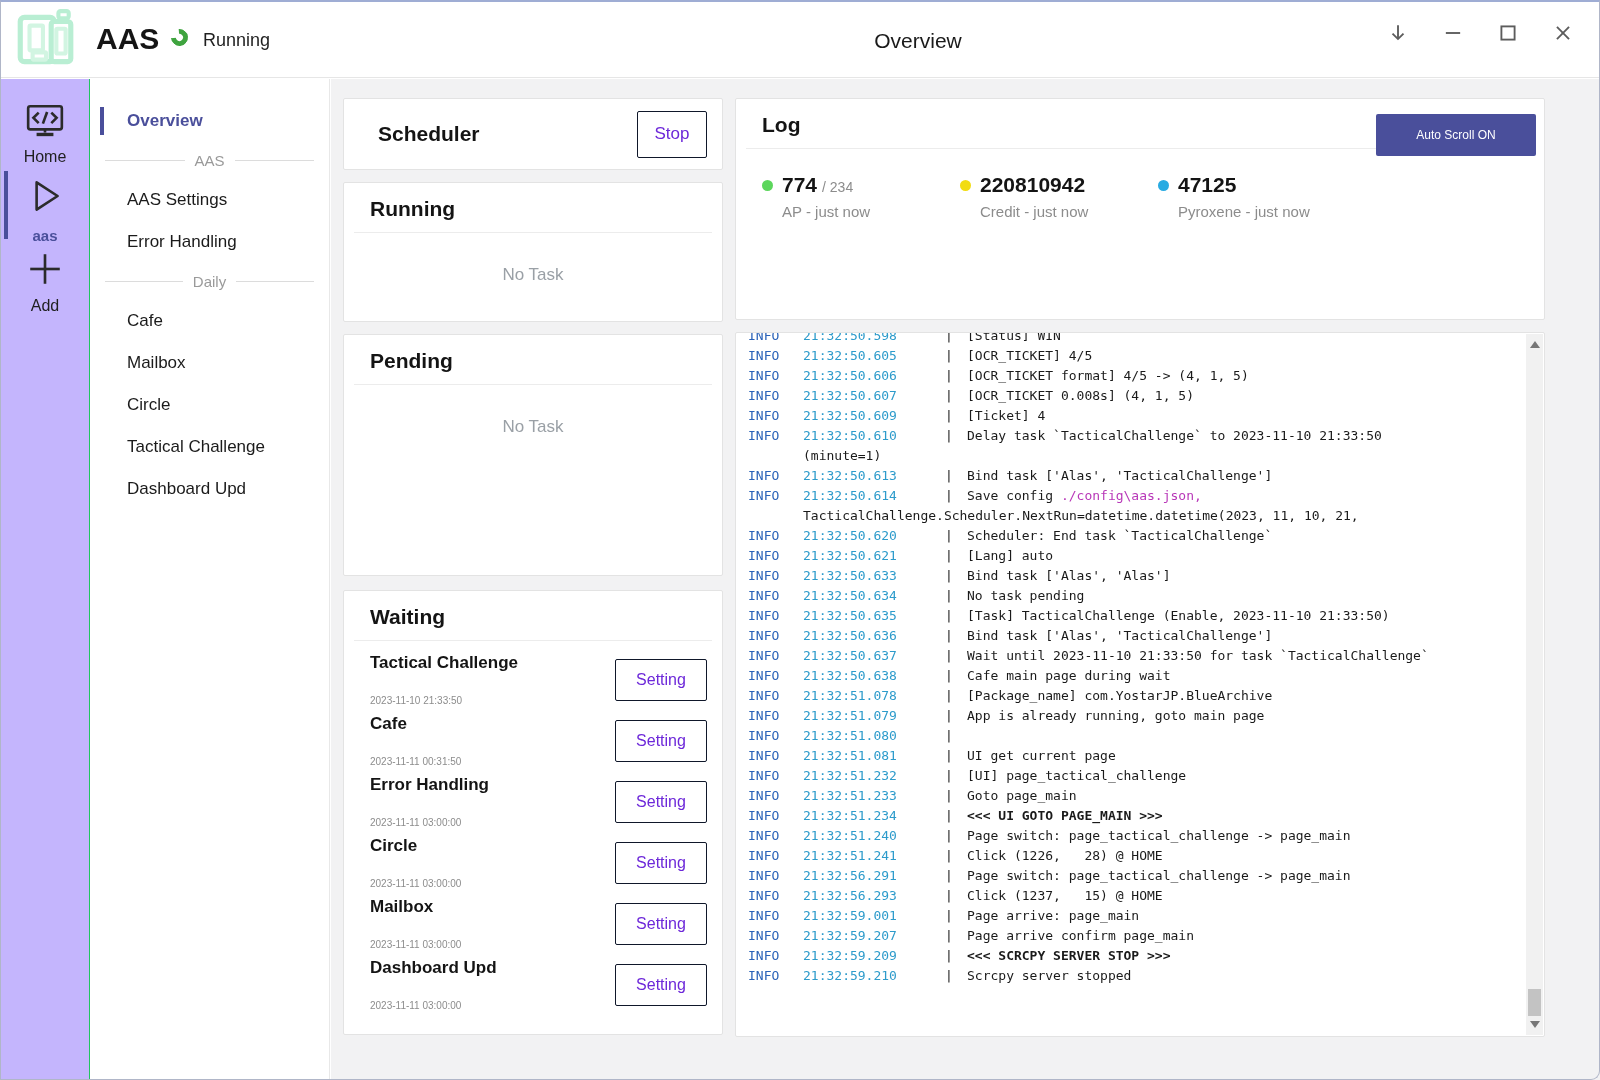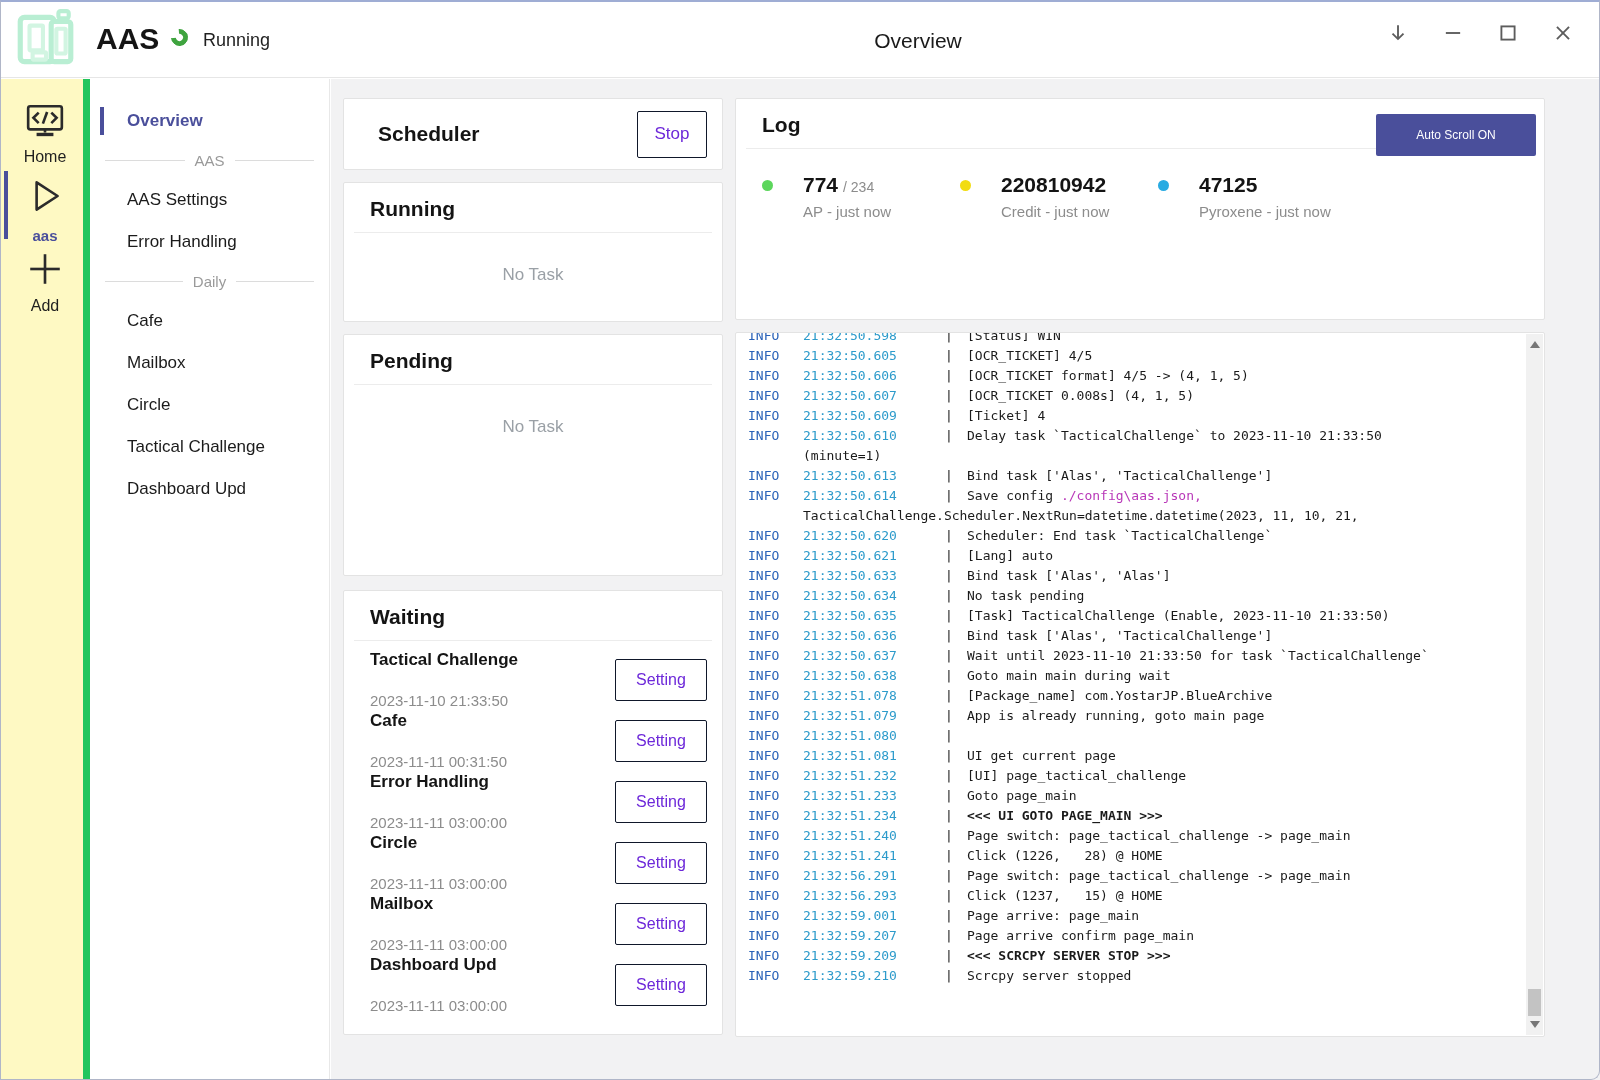--- a/index.html
+++ b/index.html
@@ -22,22 +22,22 @@
   .spinner{position:absolute;left:171px;top:29px;width:17px;height:17px;border:5px solid var(--green);
            border-left-color:transparent;border-radius:50%;transform:rotate(40deg)}
   .statustext{position:absolute;left:203px;top:30px;font-size:18px;color:#1f1f1f}
   .pagetitle{position:absolute;left:918px;top:29px;transform:translateX(-50%);font-size:21px;color:#1a1a1a}
   .wincontrols{position:absolute;right:16px;top:12px;display:flex;gap:13px}
   .winbtn{width:42px;height:42px;border:none;background:transparent;display:flex;
           align-items:center;justify-content:center;cursor:pointer;padding:0}
   .winbtn svg{stroke:#5c5c5c;fill:none;stroke-width:1.7}
 
   
-  .rail{position:absolute;left:0;top:79px;width:90px;height:1001px;background:#fef9c3;
-        border-right:7px solid #22c55e;z-index:4}
+  .rail{position:absolute;left:0;top:79px;width:90px;height:1001px;background:#c4b5fd;
+        border-right:1px solid #22c55e;z-index:4}
   .rail-item{position:absolute;left:0;width:90px;text-align:center;cursor:pointer}
   .rail-item svg{stroke:#2b2b2b;fill:none;stroke-width:2.5}
   .rail-label{display:block;margin-top:5px;font-size:16px;color:#1f1f1f}
   .rail-item.active .rail-label{color:var(--accent);font-weight:bold;font-size:15px}
   .rail-item.active::before{content:"";position:absolute;left:4px;top:-3px;height:68px;width:4px;
                             background:var(--accent)}
   #rail-home{top:24px} #rail-aas{top:95px} #rail-add{top:171px}
 
   
   .sidebar{position:absolute;left:90px;top:79px;width:240px;height:1001px;background:#fff;
@@ -63,28 +63,28 @@
 
   .scheduler{left:12px;top:19px;width:380px;height:72px;display:flex;align-items:center;
              justify-content:space-between;padding:0 15px 0 34px}
   .stop-btn{width:70px;height:47px}
   .running{left:12px;top:103px;width:380px;height:140px}
   .pending{left:12px;top:255px;width:380px;height:242px}
   .waiting{left:12px;top:511px;width:380px;height:445px}
   .wait-list{padding:8px 15px 0 26px}
   .wait-row{display:flex;align-items:center;justify-content:space-between;height:61px}
   .wait-name{font-size:17px;font-weight:bold;color:#141414}
-  .wait-when{font-size:15px;color:#8c8c8c;margin-top:22px}
+  .wait-when{font-size:10px;color:#8c8c8c;margin-top:22px}
   .setting-btn{width:92px;height:42px;font-size:16px;flex:none}
 
   .logpanel{left:404px;top:19px;width:810px;height:222px}
   .autoscroll-btn{position:absolute;right:8px;top:15px;width:160px;height:42px;background:var(--accent);
                   color:#fff;border:none;border-radius:2px;font-size:12px;font-family:inherit;cursor:pointer}
   .metrics{display:flex;padding:24px 0 0 26px}
-  .metric{width:198px;display:flex;gap:30px;align-items:flex-start}
+  .metric{width:198px;display:flex;gap:9px;align-items:flex-start}
   .dot{width:11px;height:11px;border-radius:50%;margin-top:7px;flex:none}
   .metric-val{font-size:21px;font-weight:bold;color:#141414;white-space:nowrap}
   .metric-sub{font-size:14px;color:#8c8c8c;font-weight:normal;margin-left:5px}
   .metric-lbl{font-size:15px;color:#8c8c8c;margin-top:6px}
 
   
   .console{left:404px;top:253px;width:810px;height:705px;overflow:hidden}
   .loglines{position:absolute;left:12px;top:-7px;right:28px;font-family:"DejaVu Sans Mono",monospace;
             font-size:13px;line-height:20px;color:#1a1a1a;white-space:pre}
   .log-line{display:flex}
@@ -380,21 +380,21 @@
     <span class="msg"><span>Bind task ['Alas', 'TacticalChallenge']</span></span>
   </div><div class="log-line">
     <span class="lvl">INFO</span>
     <span class="time">21:32:50.637</span>
     <span class="pipe">|</span>
     <span class="msg"><span>Wait until 2023-11-10 21:33:50 for task `TacticalChallenge`</span></span>
   </div><div class="log-line">
     <span class="lvl">INFO</span>
     <span class="time">21:32:50.638</span>
     <span class="pipe">|</span>
-    <span class="msg"><span>Goto main main during wait</span></span>
+    <span class="msg"><span>Cafe main page during wait</span></span>
   </div><div class="log-line">
     <span class="lvl">INFO</span>
     <span class="time">21:32:51.078</span>
     <span class="pipe">|</span>
     <span class="msg"><span>[Package_name] com.YostarJP.BlueArchive</span></span>
   </div><div class="log-line">
     <span class="lvl">INFO</span>
     <span class="time">21:32:51.079</span>
     <span class="pipe">|</span>
     <span class="msg"><span>App is already running, goto main page</span></span>

